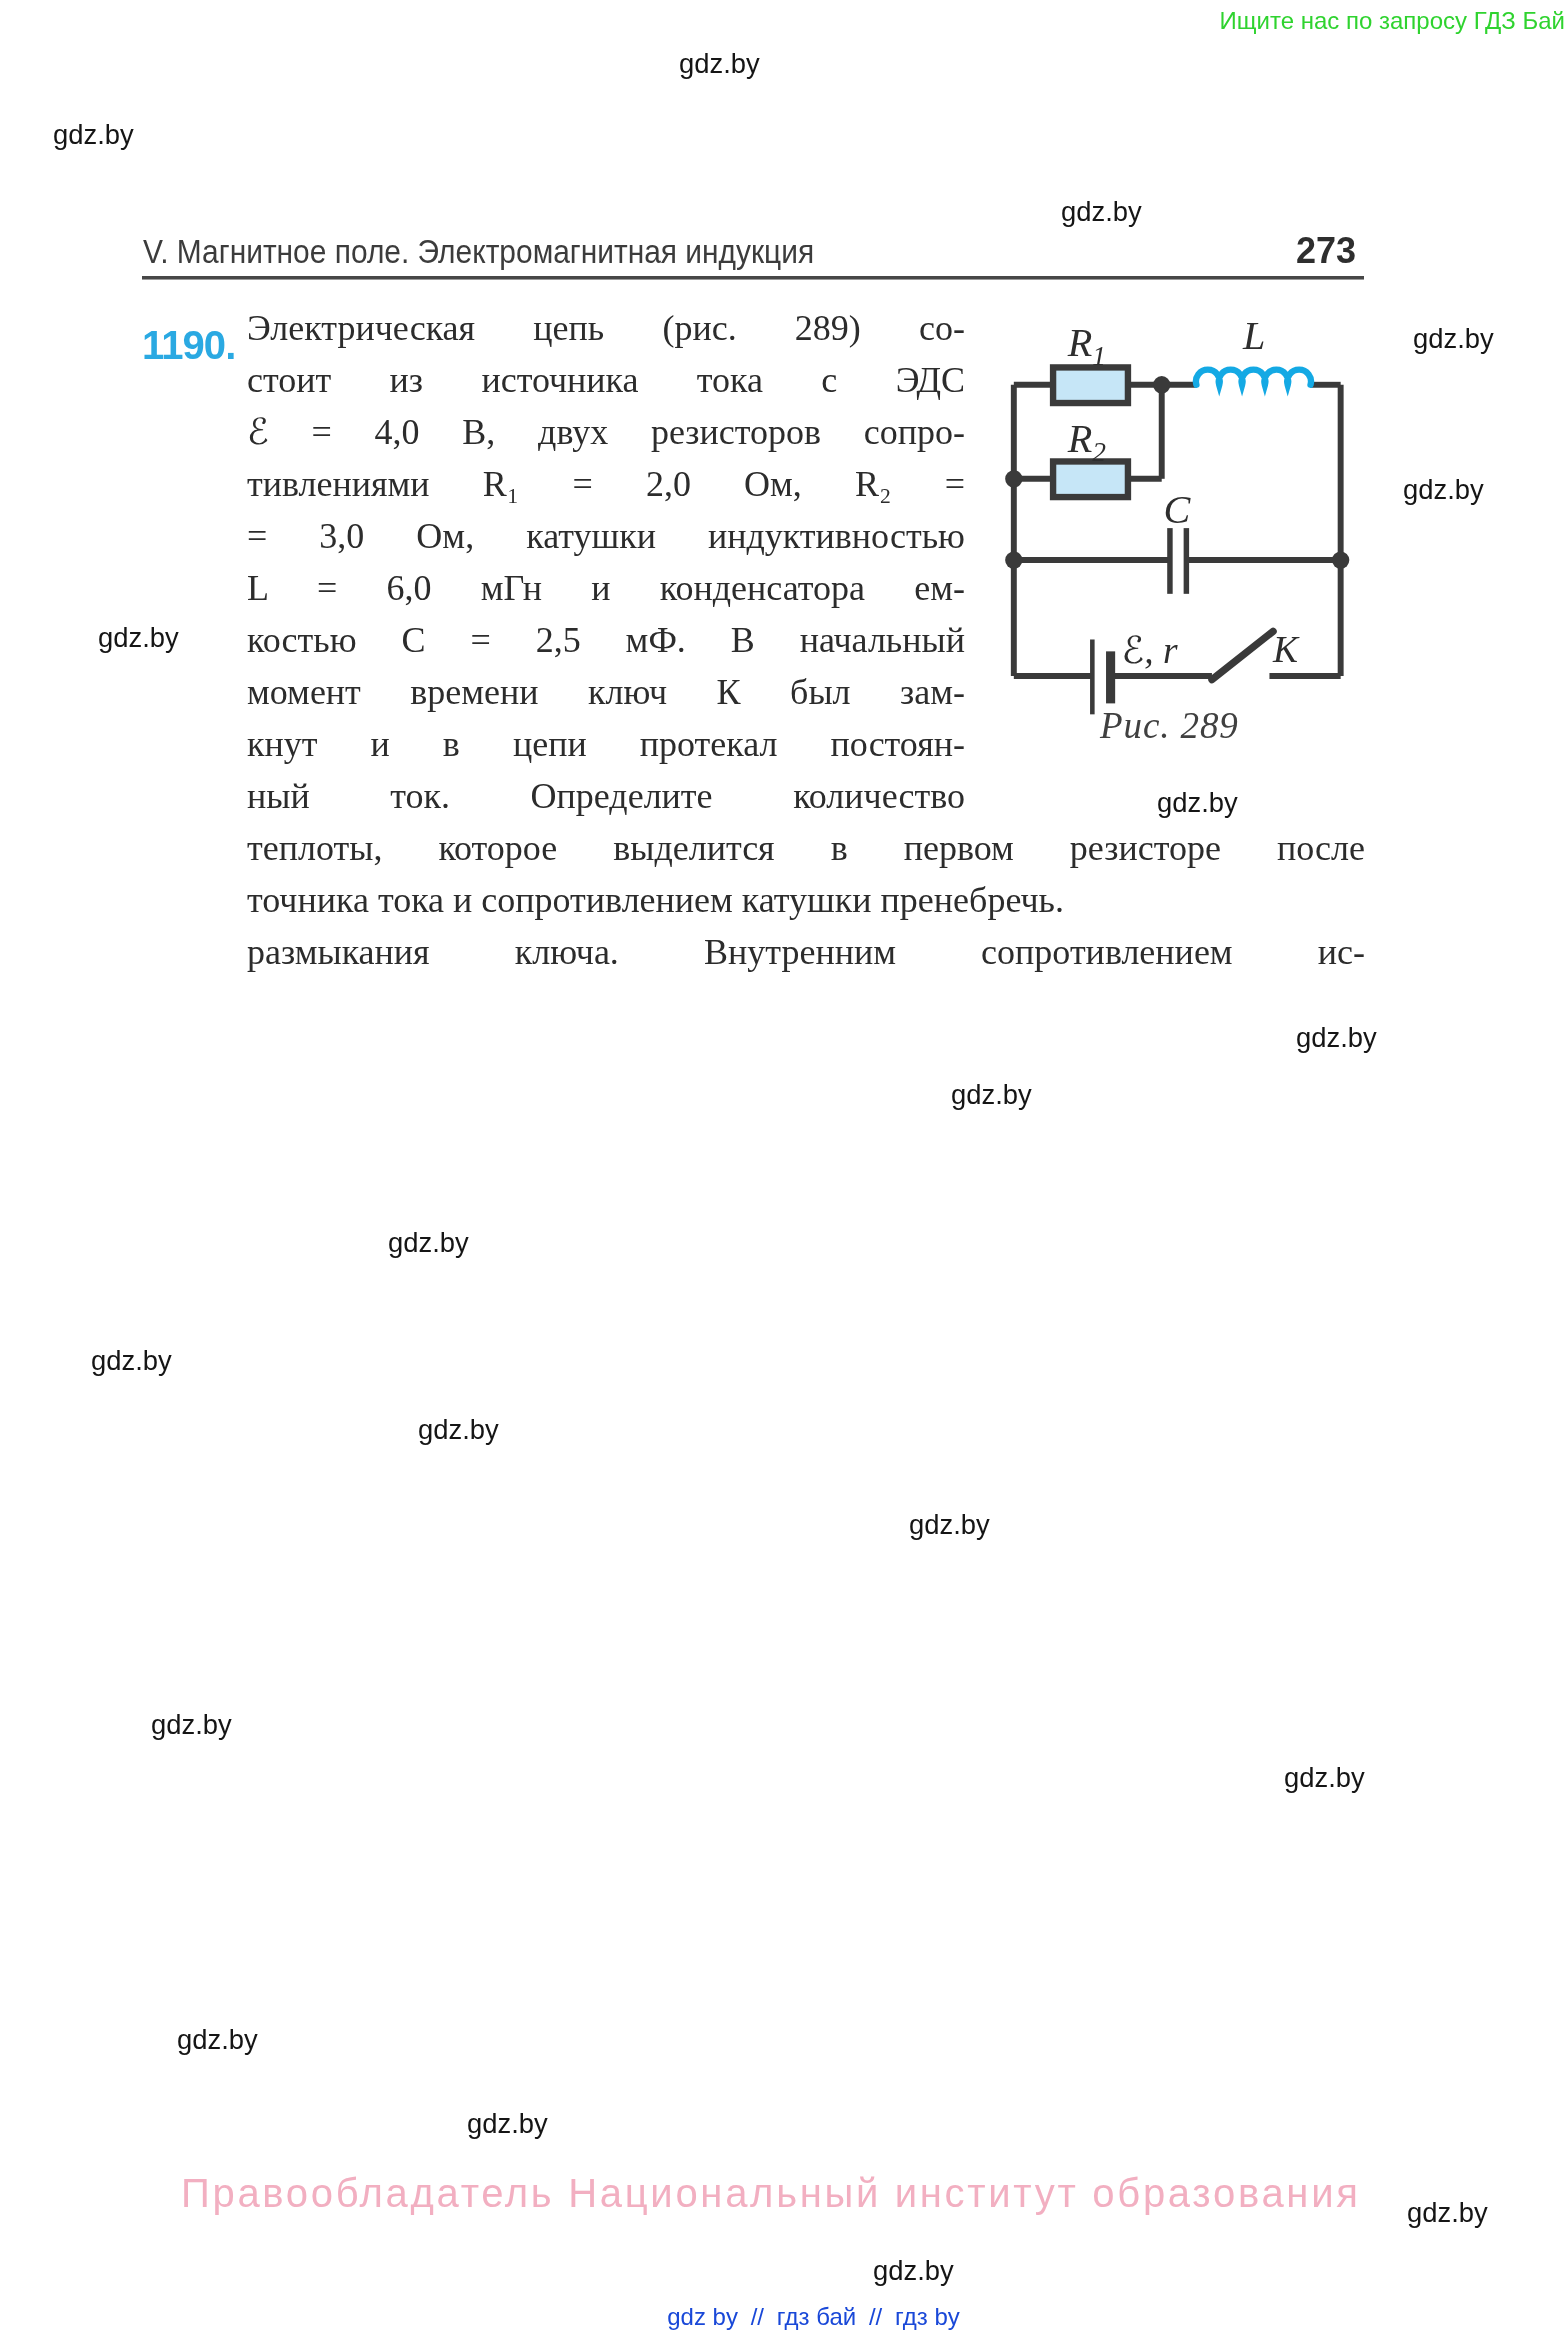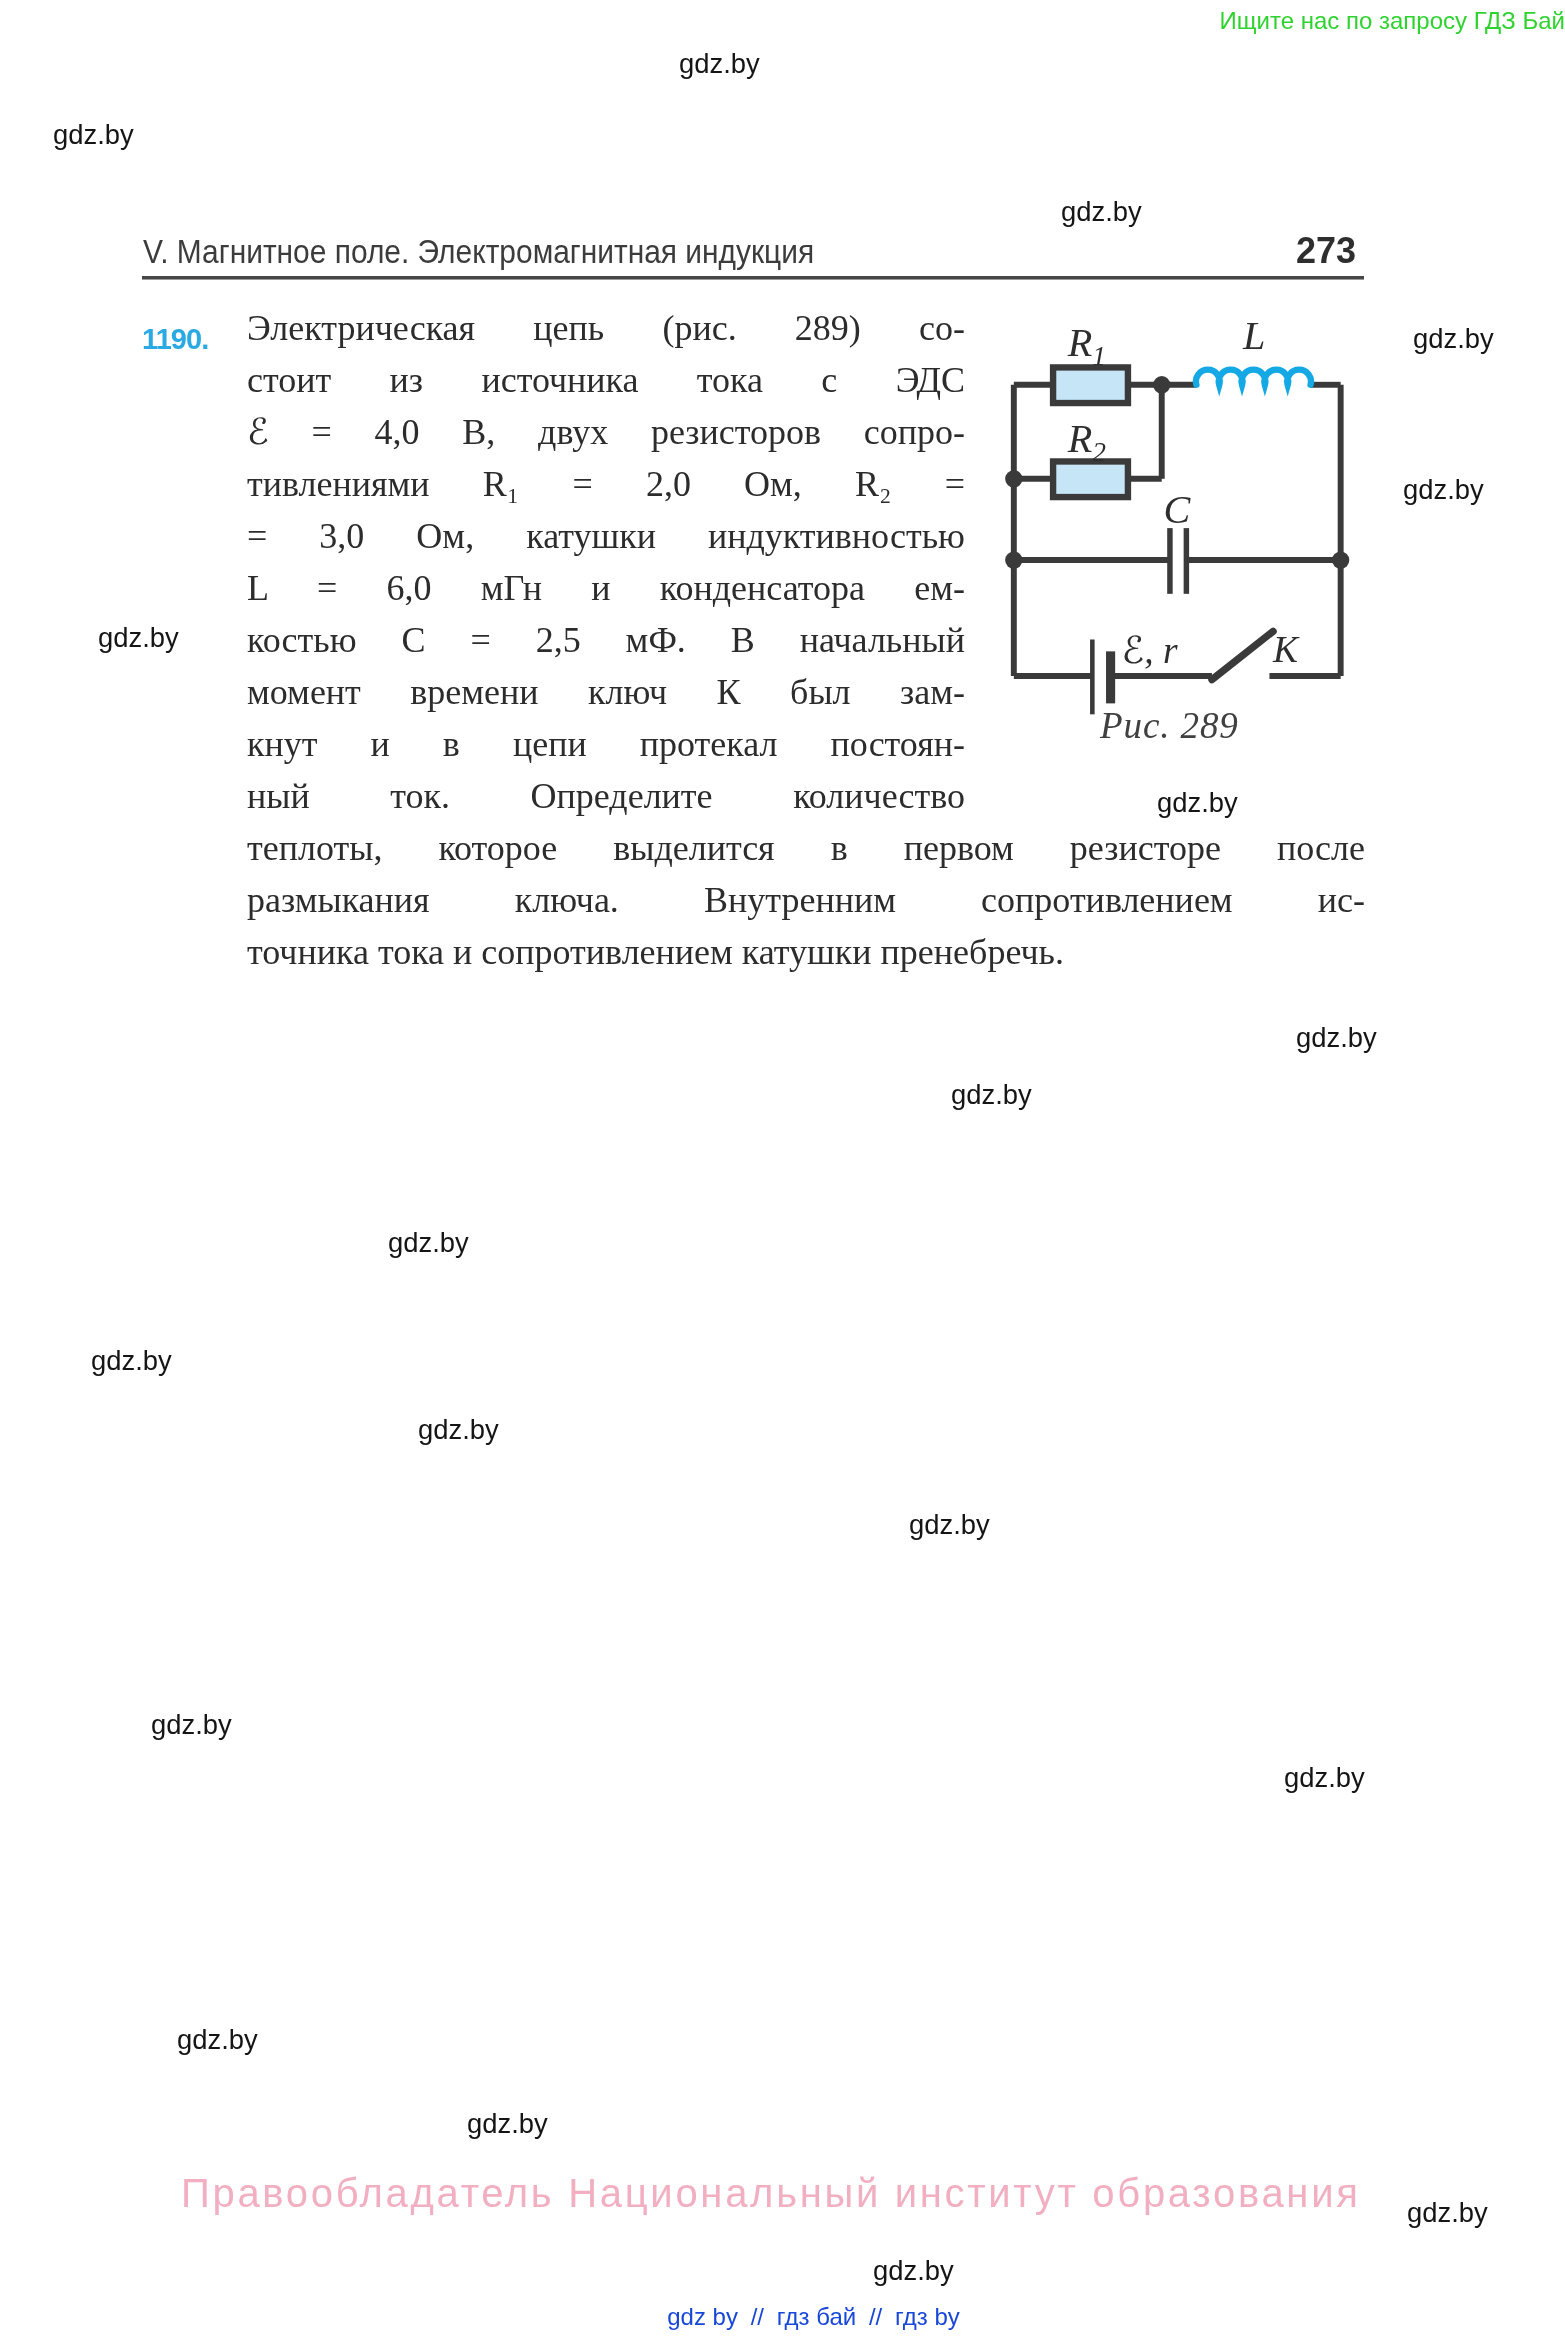--- a/index.html
+++ b/index.html
@@ -24,21 +24,21 @@
   .pagenum{
     position:absolute;left:1285px;top:230px;width:71px;text-align:right;
     font-size:36px;font-weight:bold;color:#2e2e2e;
   }
   .rule{
     position:absolute;left:142px;top:276px;width:1222px;height:3.7px;background:#474747;
     border-bottom:0.9px solid #9a9a9a;box-sizing:border-box;
   }
   
   .probnum{
-    position:absolute;left:142px;top:323px;font-size:29px;font-weight:bold;color:#2aa9e2;
+    position:absolute;left:142px;top:323px;font-size:40px;font-weight:bold;color:#2aa9e2;
     letter-spacing:-0.9px;
   }
   #problem-lines{position:absolute;left:247px;top:302px;}
   .pline{
     font-family:"Liberation Serif","DejaVu Serif","DejaVu Sans",serif;
     font-size:36px;line-height:52px;height:52px;color:#2c2c2c;
     text-align:justify;text-align-last:justify;white-space:nowrap;
   }
   .pline.narrow{width:718px;}
   .pline.wide{width:1118px;}
@@ -83,22 +83,22 @@
     <div class="pline narrow">стоит из источника тока с ЭДС</div>
     <div class="pline narrow">ℰ = 4,0 В, двух резисторов сопро-</div>
     <div class="pline narrow">тивлениями R₁ = 2,0 Ом, R₂ =</div>
     <div class="pline narrow">= 3,0 Ом, катушки индуктивностью</div>
     <div class="pline narrow">L = 6,0 мГн и конденсатора ем-</div>
     <div class="pline narrow">костью C = 2,5 мФ. В начальный</div>
     <div class="pline narrow">момент времени ключ К был зам-</div>
     <div class="pline narrow">кнут и в цепи протекал постоян-</div>
     <div class="pline narrow">ный ток. Определите количество</div>
     <div class="pline wide">теплоты, которое выделится в первом резисторе после</div>
+    <div class="pline wide lastline">точника тока и сопротивлением катушки пренебречь.</div>
     <div class="pline wide">размыкания ключа. Внутренним сопротивлением ис-</div>
-    <div class="pline wide lastline">точника тока и сопротивлением катушки пренебречь.</div>
   </div>
 
 <svg class="circuit" width="388" height="413" viewBox="0 0 425 452">
   <g stroke="#3a3a3a" stroke-width="6.5" fill="none">
 
     <polyline points="25,85 25,404"></polyline>
 
     <line x1="25" y1="85" x2="68" y2="85"></line>
     <line x1="150" y1="85" x2="225" y2="85"></line>
     <line x1="350" y1="85" x2="383" y2="85"></line>

